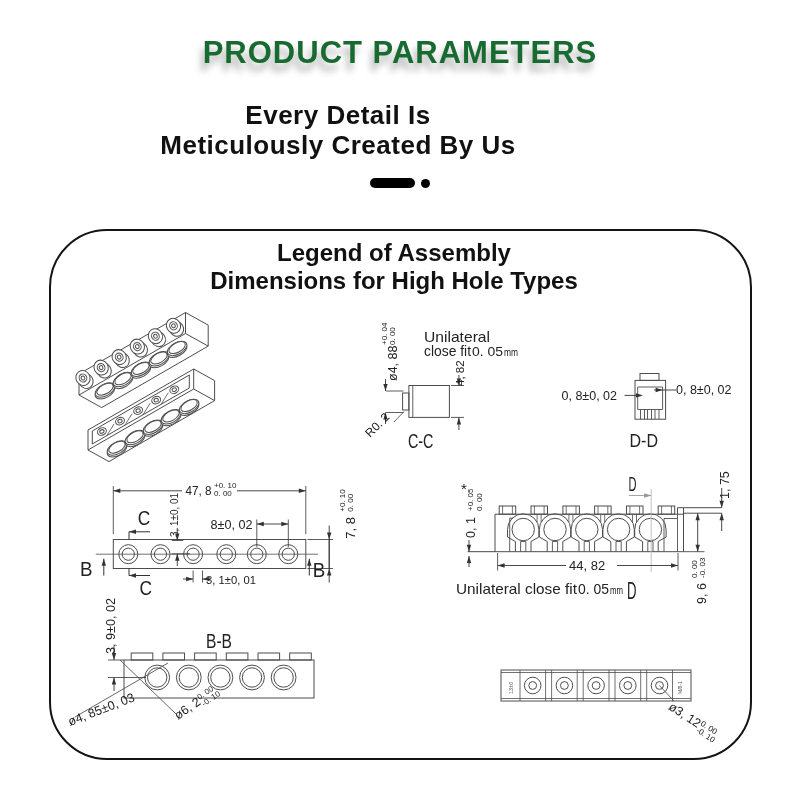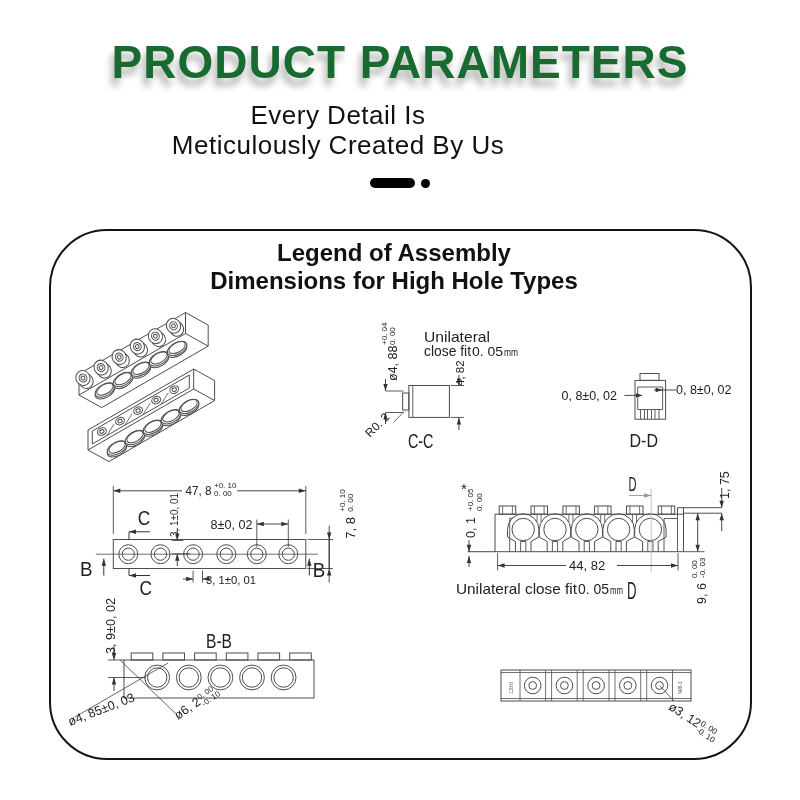--- a/index.html
+++ b/index.html
@@ -1,17 +1,17 @@
 <!DOCTYPE html>
 <html><head><meta charset="utf-8">
 <style>
 html,body{margin:0;padding:0;background:#fff;width:800px;height:800px;overflow:hidden}
 body{font-family:"Liberation Sans",sans-serif;position:relative}
-.t1{position:absolute;left:0;top:35px;width:800px;text-align:center;font-size:46px;font-weight:bold;color:#176b31;letter-spacing:1px;text-shadow:-3px 8px 7px rgba(0,0,0,0.30)}
-.t2{position:absolute;left:0;top:100px;width:676px;text-align:center;font-size:26px;font-weight:normal;color:#111;line-height:30px;letter-spacing:0.5px}
+.t1{position:absolute;left:0;top:35px;width:800px;text-align:center;font-size:31px;font-weight:bold;color:#176b31;letter-spacing:1px;text-shadow:-3px 8px 7px rgba(0,0,0,0.30)}
+.t2{position:absolute;left:0;top:100px;width:676px;text-align:center;font-size:26px;font-weight:bold;color:#111;line-height:30px;letter-spacing:0.5px}
 .bar{position:absolute;left:370px;top:178px;width:45px;height:10px;border-radius:5px;background:#000}
 .dot{position:absolute;left:421px;top:178.5px;width:9px;height:9px;border-radius:50%;background:#000}
 .box{position:absolute;left:49px;top:229px;width:699px;height:527px;border:2px solid #141414;border-radius:58px}
 .t3{position:absolute;left:-6px;top:239px;width:800px;text-align:center;font-size:24px;font-weight:bold;color:#111;line-height:28px}
 </style></head>
 <body>
 <div class="t1">PRODUCT PARAMETERS</div>
 <div class="t2">Every Detail Is<br>Meticulously Created By Us</div>
 <div class="bar"></div>
 <div class="dot"></div>

